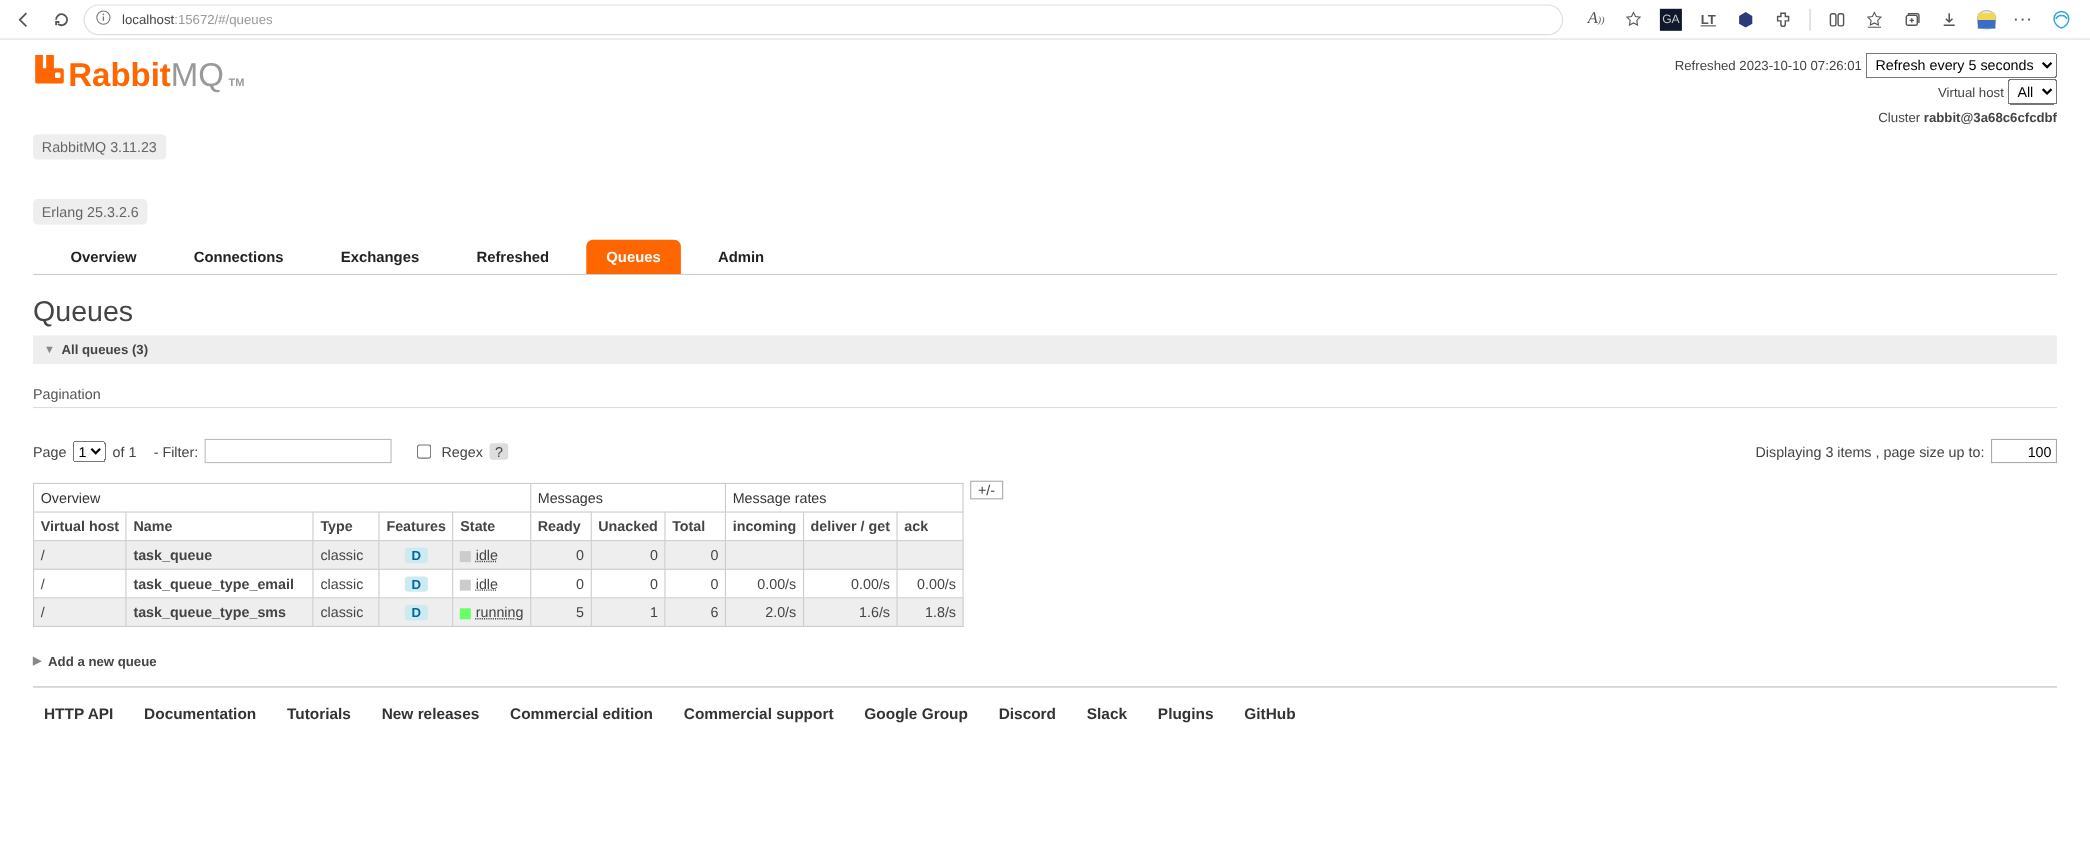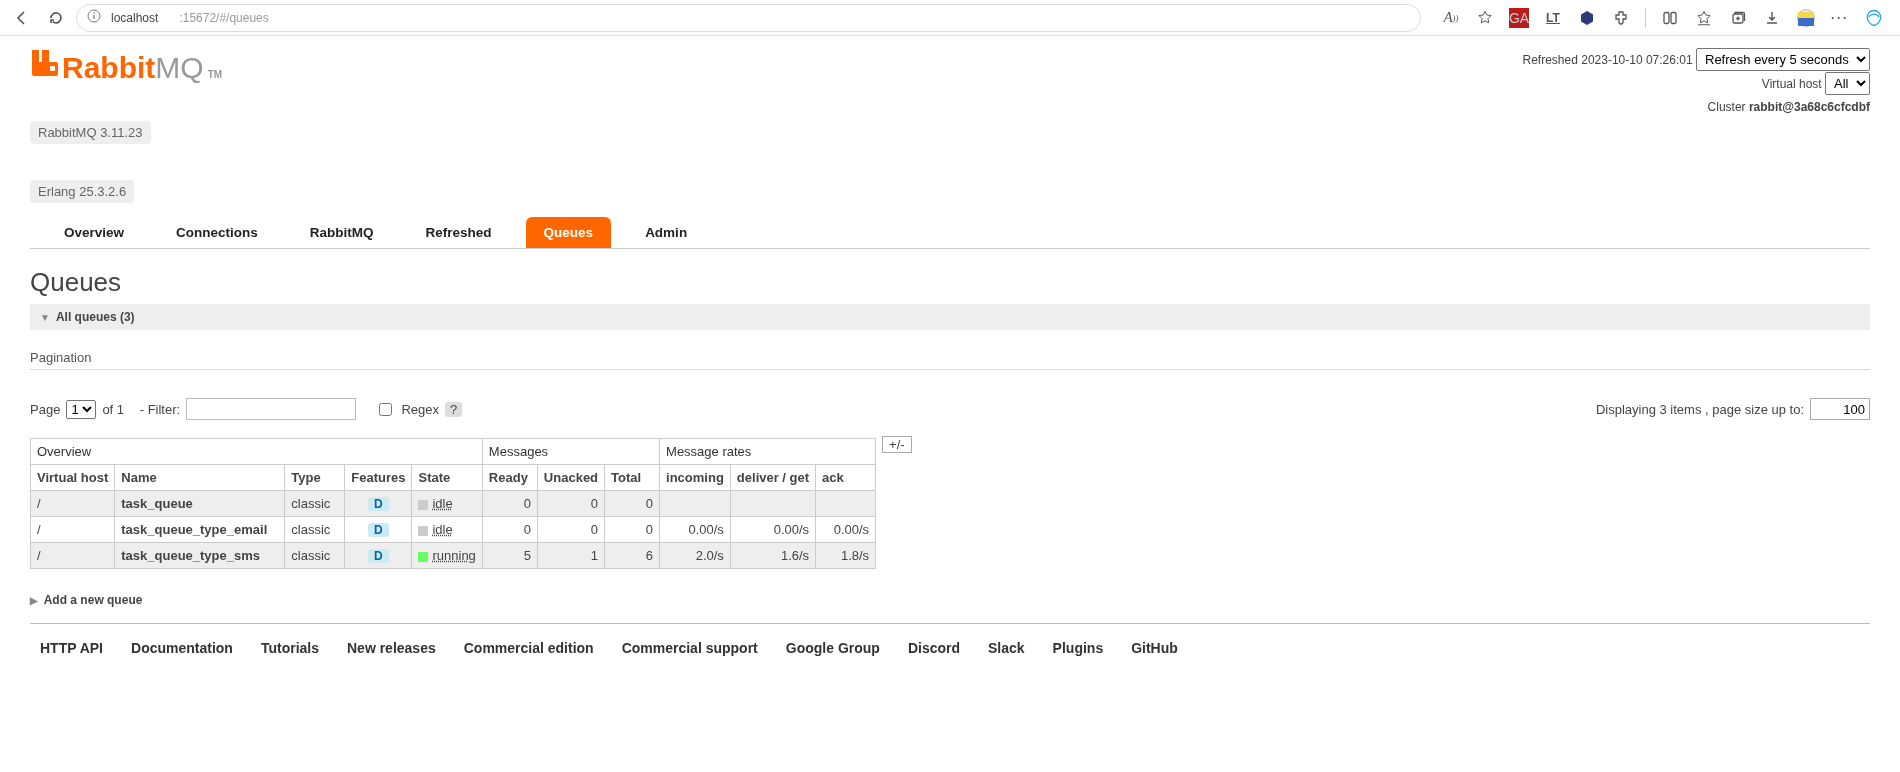--- a/index.html
+++ b/index.html
@@ -1,20 +1,20 @@
 <!DOCTYPE html>
 <html><head>
 <meta charset="utf-8">
 <style>
   * { box-sizing: border-box; }
   body { margin:0; font-family: Verdana, Arial, sans-serif; font-size:12px; color:#444; background:#fff; }
   
   .browser-bar { height:36px; display:flex; align-items:center; padding:0 8px; gap:6px; border-bottom:1px solid #e0e0e0; background:#fff; }
   .bb-btn { width:28px; height:28px; display:flex; align-items:center; justify-content:center; color:#555; border-radius:4px; }
-  .url-field { flex:1; height:28px; border:1px solid #ddd; border-radius:14px; padding:0 10px 0 34px; color:#777; display:flex; align-items:center; position:relative; margin-right:6px;gap:21px; }
+  .url-field { flex:1; height:28px; border:1px solid #ddd; border-radius:14px; padding:0 10px 0 34px; color:#777; display:flex; align-items:center; position:relative; margin-right:6px; }
   .url-field .info-icon { position:absolute; left:10px; }
   .ext-icons { display:flex; align-items:center; gap:14px; padding:0 8px; color:#555; }
   .ext-ico { width:20px; height:20px; display:flex; align-items:center; justify-content:center; }
   .vsep { width:1px; height:20px; background:#ccc; }
   .star-ico svg, .bb-btn svg, .ext-ico svg { display:block; }
   
   .page { padding:12px 30px 20px 30px; }
   
   .top-row { display:flex; align-items:flex-start; }
   .logo-block { display:flex; align-items:baseline; gap:36px;flex-direction:column; }
@@ -90,21 +90,21 @@
     <span class="url-path">localhost</span>
       <span style="color:#999">:15672/#/queues</span>
   </div>
   <div class="ext-icons">
     <span class="ext-ico" style="font-style:italic;font-family:serif;color:#555;font-size:15px">A<sup style="font-size:9px">))</sup></span>
     <span class="ext-ico">
         <svg width="18" height="18" viewBox="0 0 24 24">
           <path d="M12 3l2.4 5 5.6.8-4 4 .9 5.6L12 15.8 7.1 18.4 8 12.8l-4-4 5.6-.8z" fill="none" stroke="#555" stroke-width="1.3"></path>
         </svg>
       </span>
-    <span class="ext-ico" style="background:#b91c1c;color:#ccc;font-size:14px;align-items:center;justify-content:center">GA</span>
+    <span class="ext-ico" style="background:#0f172a;color:#ccc;font-size:11px;align-items:center;justify-content:center">GA</span>
     <span class="ext-ico" style="text-decoration:underline;font-weight:bold">LT</span>
     <span class="ext-ico">
         <svg width="16" height="16" viewBox="0 0 16 16">
           <polygon points="8,1 14,4.5 14,11.5 8,15 2,11.5 2,4.5" fill="#2d3a78"></polygon>
         </svg>
       </span>
     <span class="ext-ico">
         <svg width="16" height="16" viewBox="0 0 16 16">
           <path d="M6 2h4v3h3v4h-3v3a2 2 0 1 1-4 0v-3H3V5h3z" fill="none" stroke="#555" stroke-width="1.3"></path>
         </svg>
@@ -187,21 +187,21 @@
       </div>
     </div>
   </div>
 
   <div class="tabs">
     <div class="tabsep"></div>
     <div class="tab">Overview</div>
     <div class="tabsep"></div>
     <div class="tab">Connections</div>
     <div class="tabsep"></div>
-    <div class="tab">RabbitMQ</div>
+    <div class="tab">Exchanges</div>
     <div class="tabsep"></div>
     <div class="tab">Refreshed</div>
     <div class="tabsep"></div>
     <div class="tab active">Queues</div>
     <div class="tabsep"></div>
     <div class="tab">Admin</div>
   </div>
 
   <h1 class="sec-title">Queues</h1>
 

